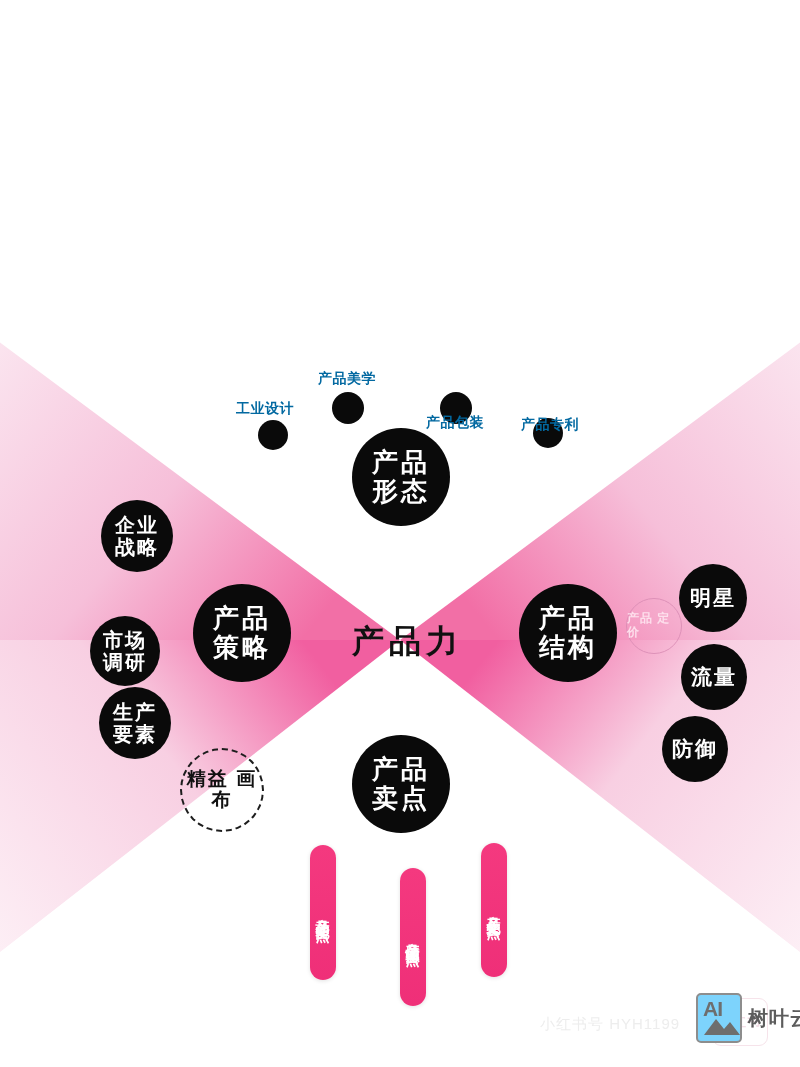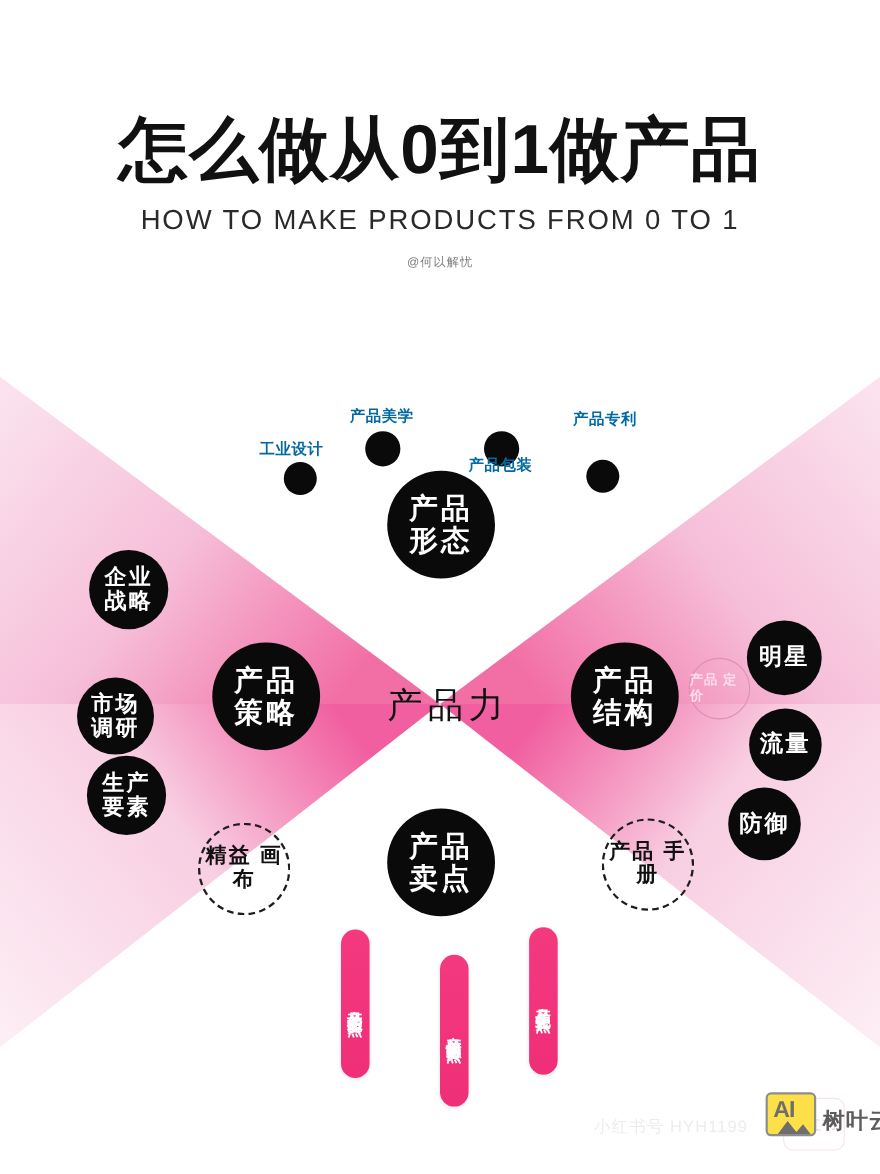--- a/index.html
+++ b/index.html
@@ -52,28 +52,28 @@
     background: #0a0a0a;
     display: flex;
     align-items: center;
     justify-content: center;
     text-align: center;
     color: #ffffff;
     line-height: 1.12;
   }
   .node span { display: block; }
   .node-primary { font-size: 26px; font-weight: 700; letter-spacing: 3px; }
-  .node-side { font-size: 20px; font-weight: 600; letter-spacing: 2px; }
+  .node-side { font-size: 20px; font-weight: 600; letter-spacing: 2px; margin-left: 20px; }
   .node-side-sm { font-size: 21px; font-weight: 600; letter-spacing: 2px; }
   .node-dot { background: #0a0a0a; }
 
   .center-label {
     position: absolute;
     font-size: 32px;
-    font-weight: 400;
+    font-weight: 700;
     letter-spacing: 5px;
     color: #111111;
     white-space: nowrap;
   }
 
   .arc-label {
     position: absolute;
     font-size: 14px;
     font-weight: 600;
     color: #0369a1;
@@ -127,25 +127,25 @@
     position: absolute;
     left: 540px; top: 1015px;
     font-size: 15px;
     color: #ededed;
     letter-spacing: 1px;
     white-space: nowrap;
   }
   .wm-badge {
     position: absolute;
     left: 696px; top: 993px;
-    width: 46px; height: 40px;
+    width: 46px; height: 50px;
     border: 2px solid #8d8d8d;
     border-radius: 5px;
     overflow: hidden;
-    background: #fde047;
+    background: #7dd3fc;
   }
   .wm-badge .ai {
     position: absolute; left: 5px; top: 2px;
     font-size: 21px; font-weight: 900; color: #6e6e6e;
     letter-spacing: -1px;
   }
   .wm-brand {
     position: absolute;
     left: 748px; top: 1005px;
     font-size: 20px; font-weight: 700;
@@ -197,25 +197,20 @@
 
     <polygon points="810,640 810,960 400,640" fill="url(#gRightBot)"></polygon>
 
     <polygon points="-10,960 400,642 810,960 810,1070 -10,1070" fill="#ffffff" opacity="0.97"></polygon>
   </svg>
 
   
   
 
   
-  <div class="header">
-    <div class="main-title">怎么做从0到1做产品</div>
-    <div class="sub-title">HOW TO MAKE PRODUCTS FROM 0 TO 1</div>
-    <div class="handle">@何以解忧</div>
-  </div>
 
   
   <div class="stage">
 
     <div class="center-label" style="left:352px; top:620px;">产品力</div>
 
     <div class="node node-primary" style="left:352px; top:428px; width:98px; height:98px;">
       <div>
         <span>产品</span>
         <span>形态</span>
@@ -244,21 +239,21 @@
     </div>
 
     <div class="node node-dot" style="left:258px; top:420px; width:30px; height:30px;"></div>
     <div class="node node-dot" style="left:332px; top:392px; width:32px; height:32px;"></div>
     <div class="node node-dot" style="left:440px; top:392px; width:32px; height:32px;"></div>
     <div class="node node-dot" style="left:533px; top:418px; width:30px; height:30px;"></div>
 
     <div class="arc-label" style="left:236px; top:400px;">工业设计</div>
     <div class="arc-label" style="left:318px; top:370px;">产品美学</div>
     <div class="arc-label" style="left:426px; top:370px;margin-top:44px;">产品包装</div>
-    <div class="arc-label" style="left:521px; top:372px;">产品专利</div>
+    <div class="arc-label" style="left:521px; top:416px;">产品专利</div>
 
     <div class="node node-side" style="left:81px; top:500px; width:72px; height:72px;">
       <div>
         <span>企业</span>
         <span>战略</span>
       </div>
     </div>
     <div class="node node-side" style="left:70px; top:616px; width:70px; height:70px;">
       <div>
         <span>市场</span>
@@ -286,26 +281,20 @@
       <div>
         <span>产品</span>
         <span>定价</span>
       </div>
     </div>
 
     <div class="dashed-node" style="left:180px; top:748px;">
       <div>
         <span>精益</span>
         <span>画布</span>
-      </div>
-    </div>
-    <div class="dashed-node" style="left:547px; top:744px;">
-      <div>
-        <span>产品</span>
-        <span>手册</span>
       </div>
     </div>
 
     <div class="capsule" style="left:310px; top:845px; height:135px;">
       <span>产品功能卖点</span>
     </div>
     <div class="capsule" style="left:400px; top:868px; height:138px;">
       <span>产品情感卖点</span>
     </div>
     <div class="capsule" style="left:481px; top:843px; height:134px;">

